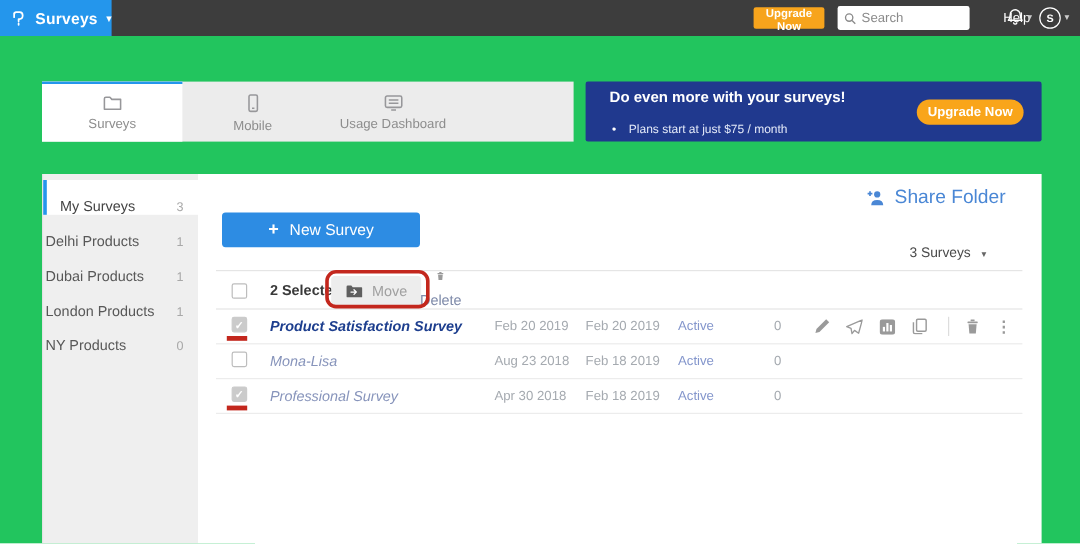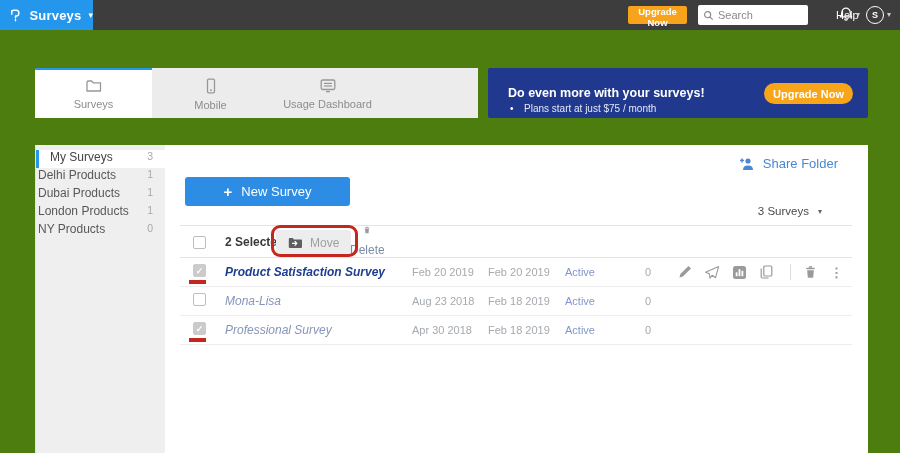--- a/index.html
+++ b/index.html
@@ -1,17 +1,17 @@
 <!DOCTYPE html>
 <html><head>
 <meta charset="utf-8">
 <style>
   * { margin:0; padding:0; box-sizing:border-box; }
   body { font-family:"Liberation Sans", sans-serif; background:#fff; }
-  .screen { position:relative; width:900px; height:453px; background:#4d7c0f; overflow:hidden; }
+  .screen { position:relative; width:900px; height:453px; background:#22c55e; overflow:hidden; }
 
   
   .topbar { position:absolute; left:0; top:0; width:900px; height:30px; background:#3d3d3d; }
   .logo-block { position:absolute; left:0; top:0; width:93px; height:30px; background:#2496ec;
     display:flex; align-items:center; padding-left:9px; cursor:pointer; }
   .logo-glyph { width:15px; height:18px; margin-right:8px; }
   .logo-menu-label { color:#fff; font-size:13px; font-weight:bold; letter-spacing:.2px; }
   .logo-caret { color:#fff; font-size:9px; margin-left:7px; }
   .tb-upgrade { position:absolute; left:628px; top:6px; width:59px; height:18px; background:#f7a41c;
     border:none; border-radius:2px; color:#fff; font-size:9.5px; font-weight:bold;
@@ -33,42 +33,42 @@
   
   .tabs { position:absolute; left:35px; top:68px; width:443px; height:50px; background:#ececec; display:flex; }
   .tab { width:117px; height:50px; display:flex; flex-direction:column; align-items:center;
     justify-content:center; gap:5px; cursor:pointer; border-top:2.5px solid transparent; }
   .tab.active { background:#fff; border-top:2.5px solid #2496ec; }
   .tab-label { font-size:11px; color:#8d8d8d; }
 
   
   .banner { position:absolute; left:488px; top:68px; width:380px; height:50px; background:#20398e;
     border-radius:2px; }
-  .banner-title { position:absolute; left:20px; top:6px; color:#fff; font-size:12.5px; font-weight:bold;margin-top:12px; }
+  .banner-title { position:absolute; left:20px; top:6px; color:#fff; font-size:12.5px; font-weight:bold; }
   .banner-bullet { position:absolute; left:36px; color:#e3e9f8; font-size:10px; }
   .banner-bullet::before { content:"•"; position:absolute; left:-14px; color:#fff; }
   .bullet-1 { top:22px; } .bullet-2 { top:35px; }
   .banner-btn { position:absolute; right:15px; top:15px; width:89px; height:21px; background:#f9a51a;
     border:none; border-radius:11px; color:#fff; font-size:11px; font-weight:bold;
     font-family:"Liberation Sans", sans-serif; cursor:pointer; }
 
   
   .sidebar { position:absolute; left:35px; top:145px; width:130px; height:308px; background:#efefef;
     border-left:1px solid #e3e3e3; padding-top:5px; }
-  .side-item { height:18px; display:flex; align-items:flex-start; padding:0 12px 0 2px; cursor:pointer; }
+  .side-item { height:29px; display:flex; align-items:flex-end; padding:0 12px 0 2px; cursor:pointer; }
   .side-item.active { background:#fff; border-left:3px solid #2496ec; padding-left:11px; }
   .side-label { font-size:12px; color:#585858; }
   .side-item.active .side-label { color:#444; }
   .side-count { margin-left:auto; font-size:10.5px; color:#a8a8a8; }
 
   
   .main { position:absolute; left:165px; top:145px; width:703px; height:308px; background:#fff; }
   .share-folder { position:absolute; top:11px; right:30px; display:flex; align-items:center; gap:8px;
     cursor:pointer; }
-  .share-folder-label { color:#4a87d5; font-size:13px; }
+  .share-folder-label { color:#4a87d5; font-size:16px; }
   .new-survey-btn { position:absolute; left:20px; top:32px; width:165px; height:29px; background:#2d8ce3;
     border:none; border-radius:3px; color:#fff; font-size:13px; font-family:"Liberation Sans", sans-serif;
     cursor:pointer; display:flex; align-items:center; justify-content:center; gap:9px; }
   .new-survey-plus { font-size:15px; font-weight:bold; margin-top:-1px; }
   .surveys-dd { position:absolute; top:60px; right:46px; display:flex; align-items:center; gap:9px;
     cursor:pointer; }
   .surveys-dd-label { font-size:11.5px; color:#4a4a4a; }
   .dd-caret { font-size:8px; color:#666; }
 
   

